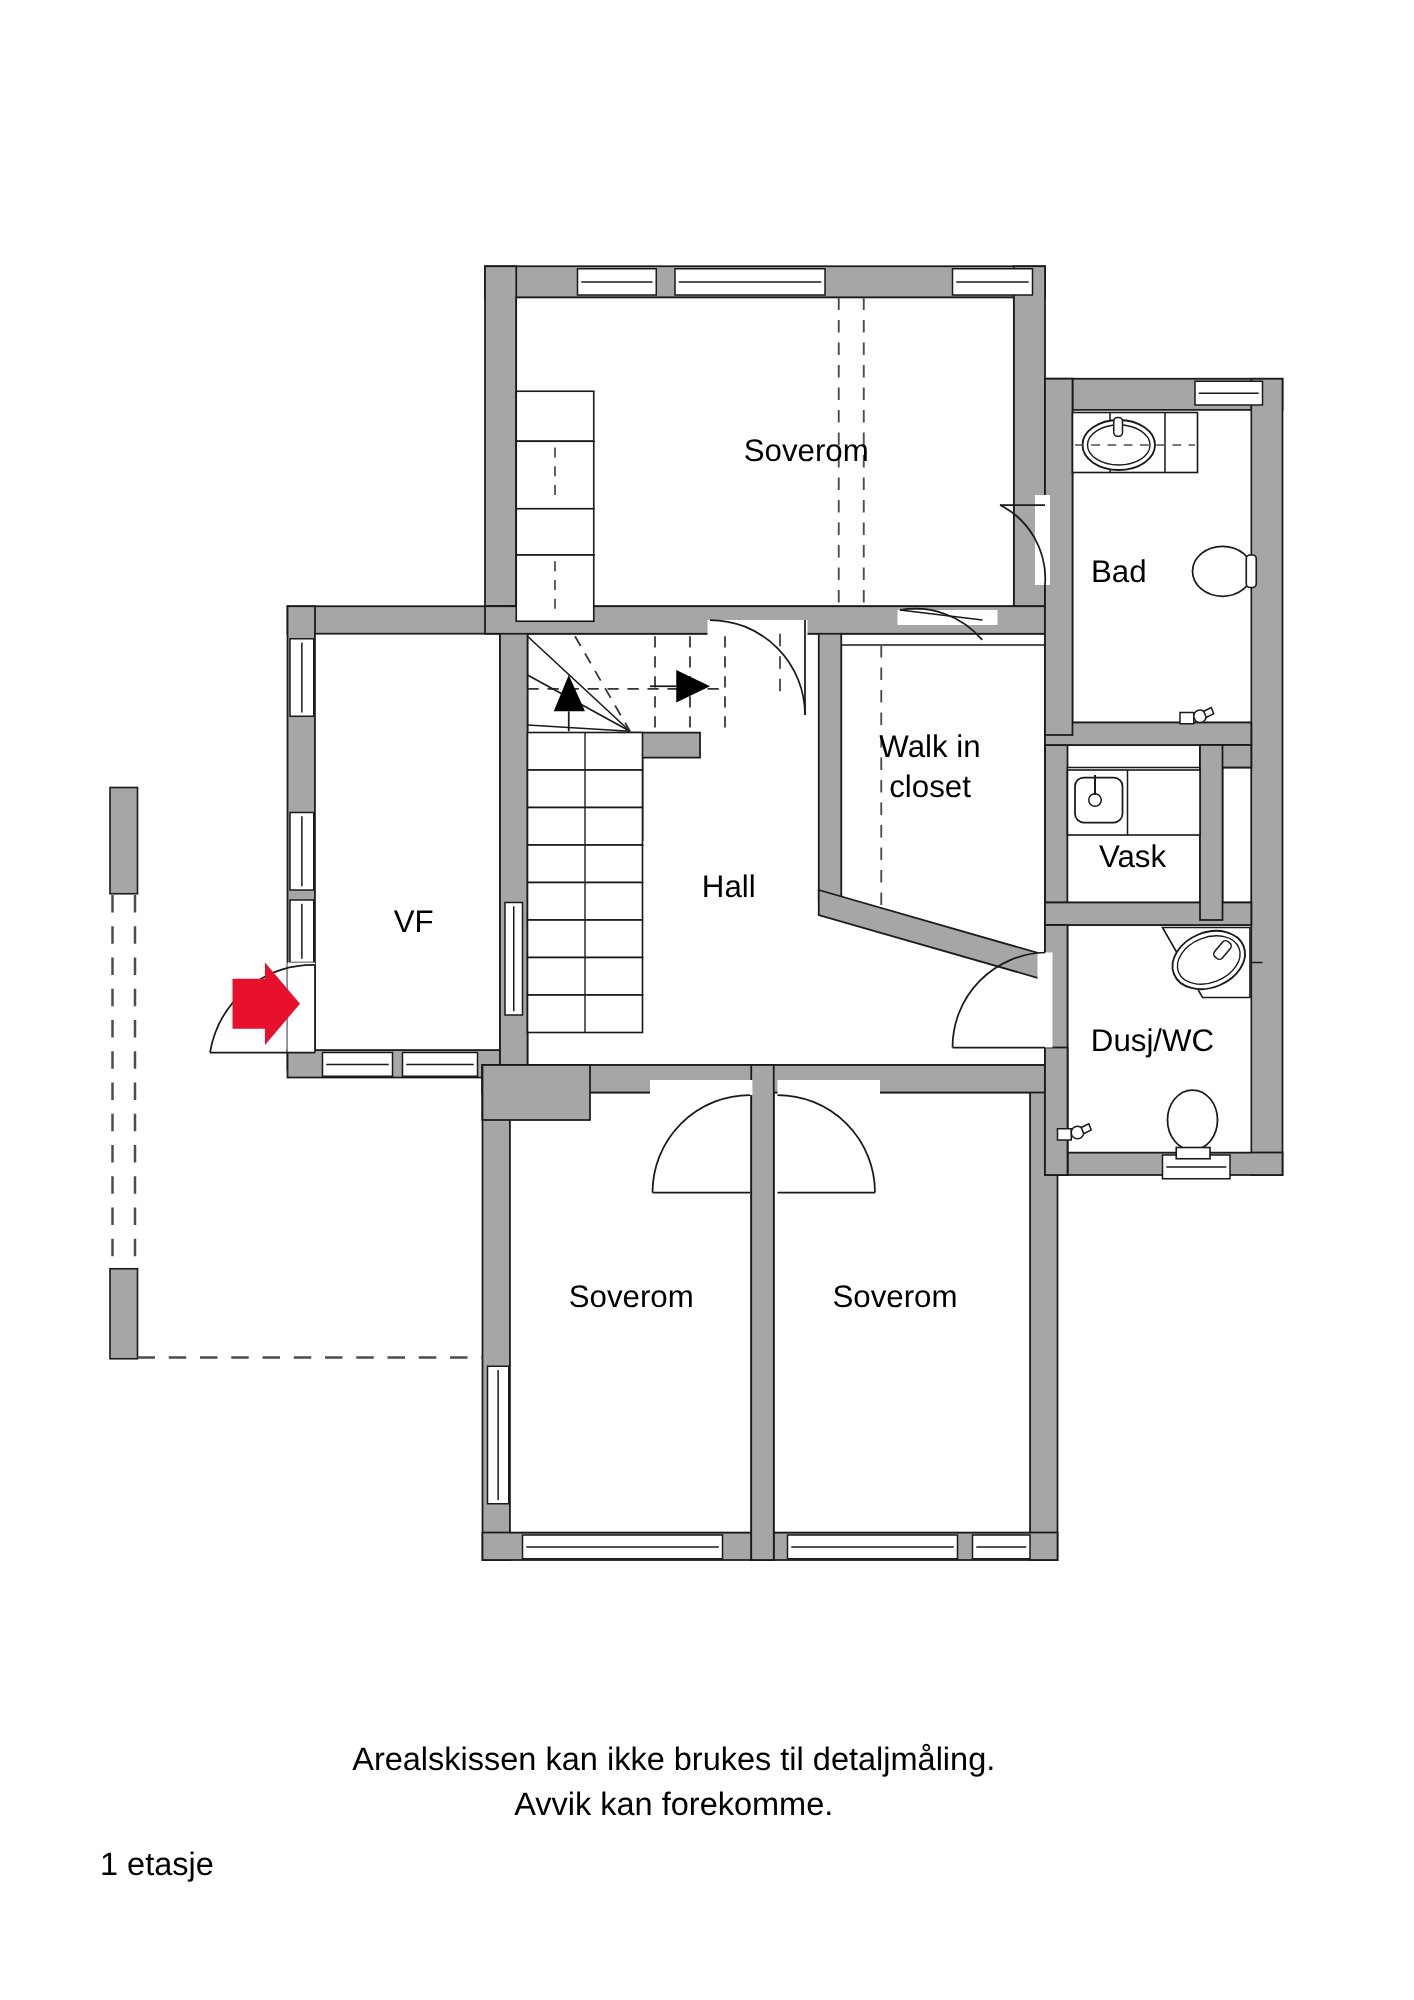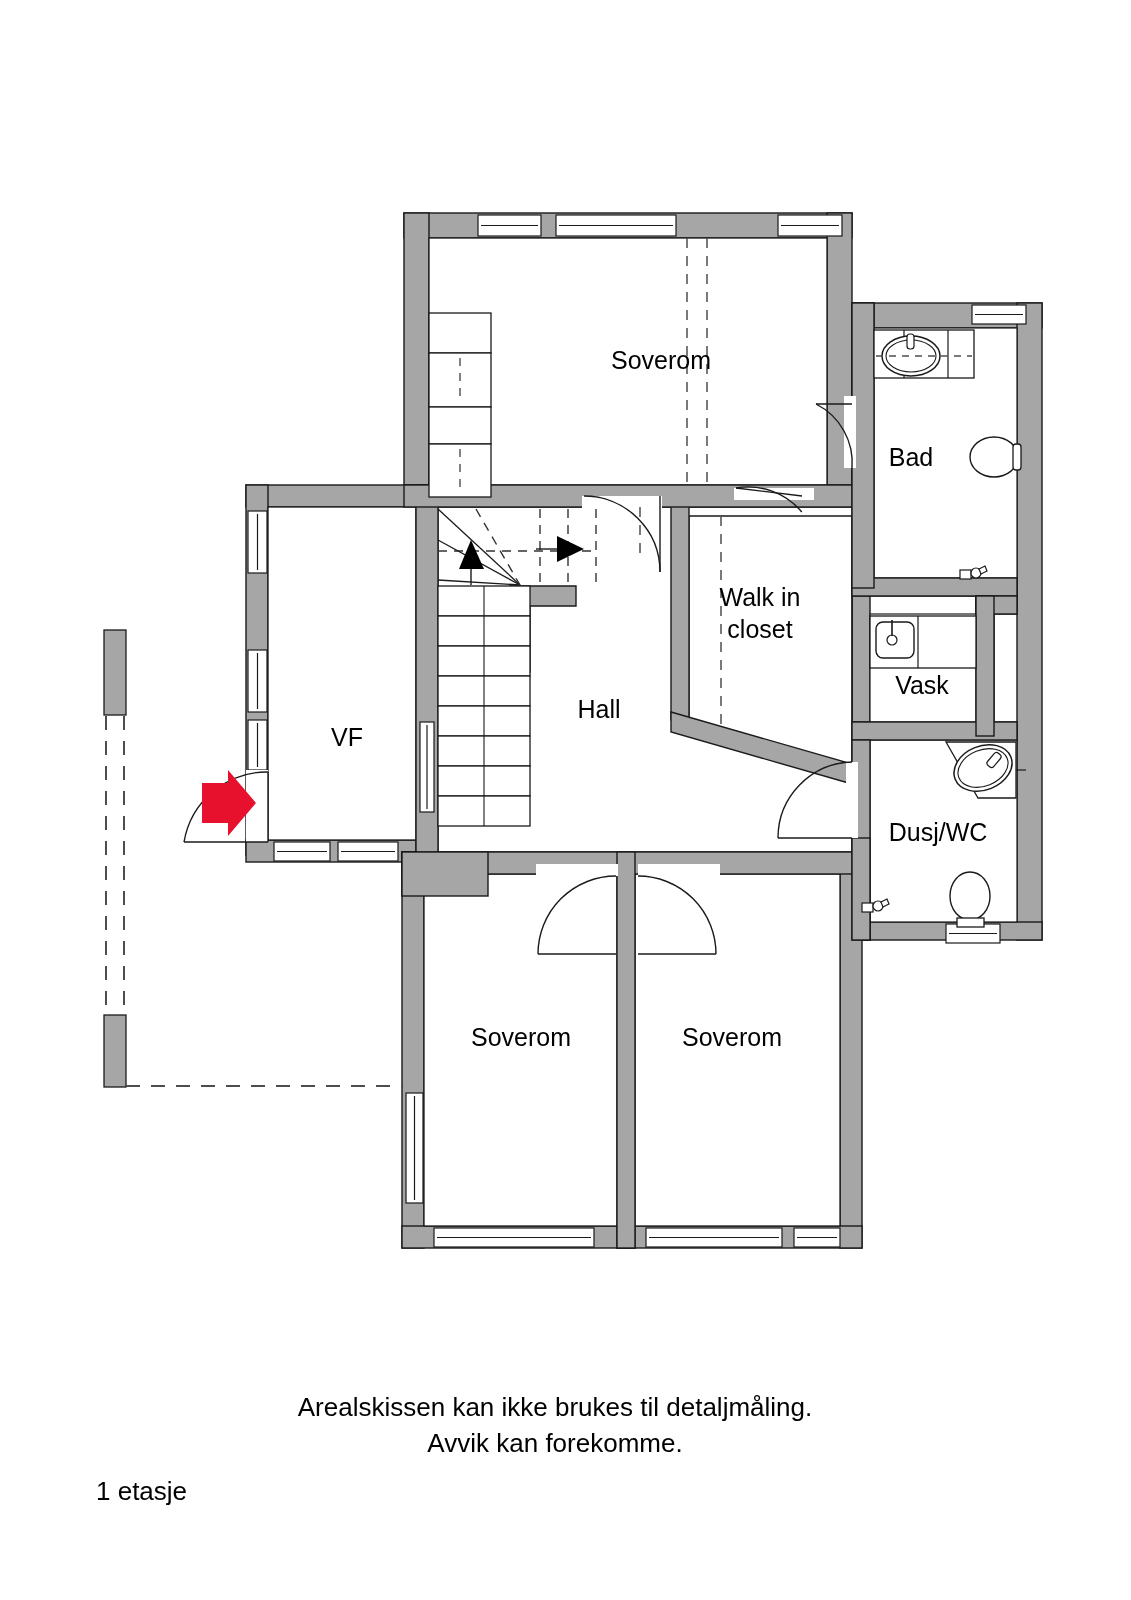--- a/index.html
+++ b/index.html
@@ -9,21 +9,21 @@
   }
   body {
     width: 1131px;
     height: 1600px;
     position: relative;
     font-family: "Liberation Sans", sans-serif;
     overflow: hidden;
   }
   #plan-root {
     position: absolute;
-    left: 16px; top: 0;
+    left: 0; top: 0;
     width: 908px;
     height: 1600px;
   }
   svg#floorplan {
     display: block;
     width: 1131px;
     height: 1600px;
   }
   .room-label {
     font-family: "Liberation Sans", sans-serif;

